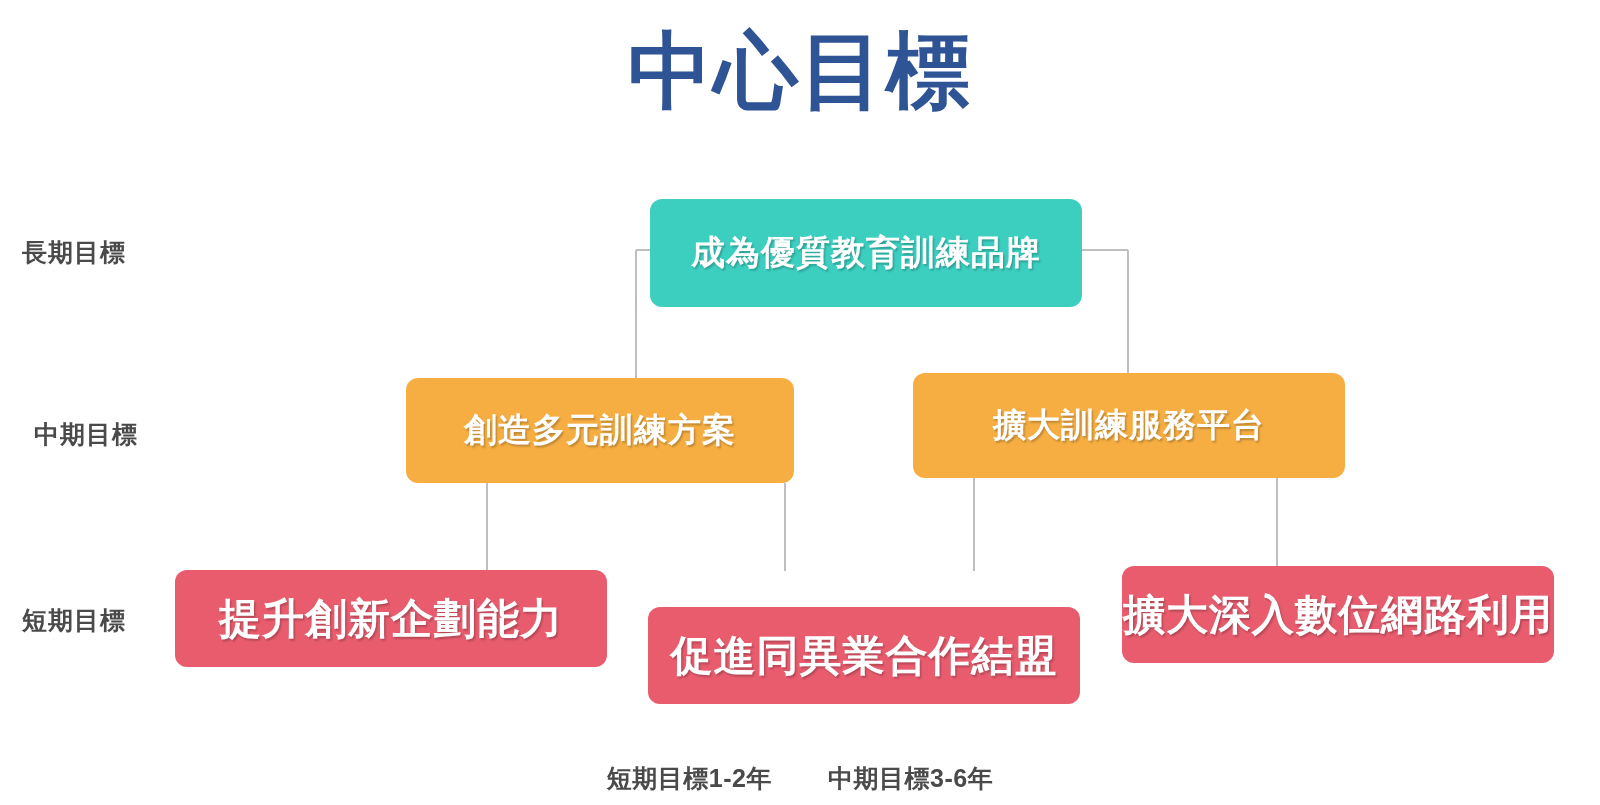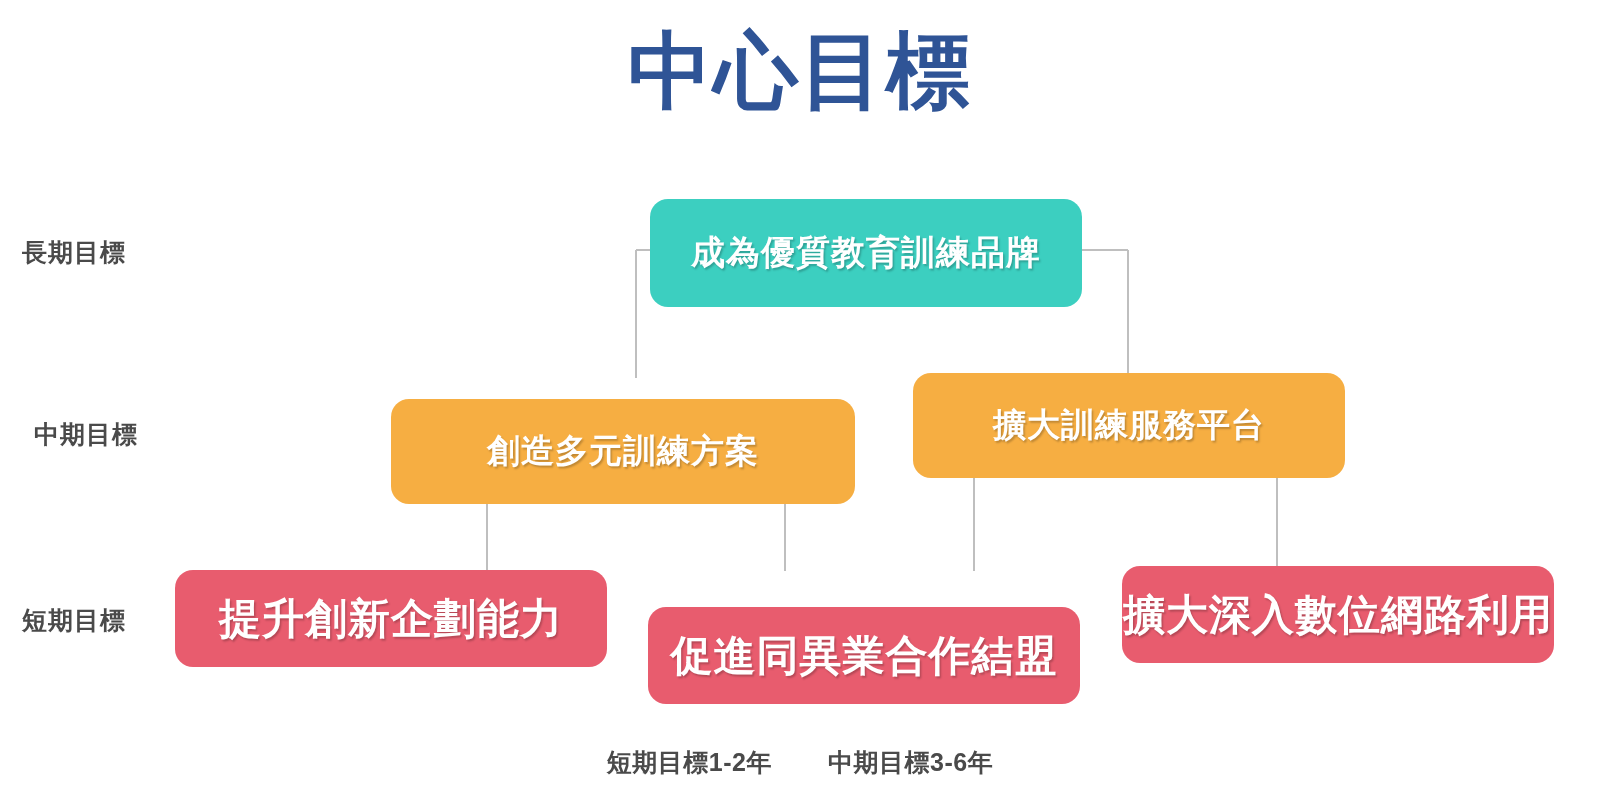--- a/index.html
+++ b/index.html
@@ -62,21 +62,21 @@
   #tier-label-mid   { left: 34px; top: 418px; font-family: Liberation Mono, monospace; }
   #tier-label-short { left: 22px; top: 604px; }
 
   
   .node {
     position: absolute;
     display: flex;
     align-items: center;
     justify-content: center;
     box-sizing: border-box;
-    border-radius: 18px;
+    border-radius: 12px;
     color: #ffffff;
     font-weight: bold;
     white-space: nowrap;
     z-index: 2;
     text-shadow: 1.5px 1.5px 2px rgba(0, 0, 0, 0.22);
     padding: 0 14px;
   }
 
   .node-long {
     background: #3CCFC0;
@@ -91,33 +91,33 @@
   .node-short {
     background: #E85C6E;
     font-size: 42px;
     letter-spacing: 1px;
   }
 
   
   #node-long-1 { left: 650px; top: 199px; width: 432px; height: 108px; }
 
   
-  #node-mid-1 { left: 391px; top: 378px; width: 464px; height: 105px; margin-top: 21px; }
+  #node-mid-1 { left: 406px; top: 378px; width: 388px; height: 105px; }
   #node-mid-2 { left: 913px; top: 373px; width: 432px; height: 105px; }
 
   
   #node-short-1 { left: 175px; top: 570px; width: 432px; height: 97px; }
   #node-short-2 { left: 648px; top: 571px; width: 432px; height: 97px; margin-top: 36px; }
   #node-short-3 { left: 1122px; top: 566px; width: 432px; height: 97px; text-align: right; }
 
   
   #footer-legend {
     position: absolute;
     left: 0;
-    top: 746px;
+    top: 762px;
     width: 1600px;
     display: flex;
     justify-content: center;
     align-items: baseline;
     gap: 56px;
     z-index: 3;
   }
   .legend-item {
     font-weight: bold;
     font-size: 25px;

